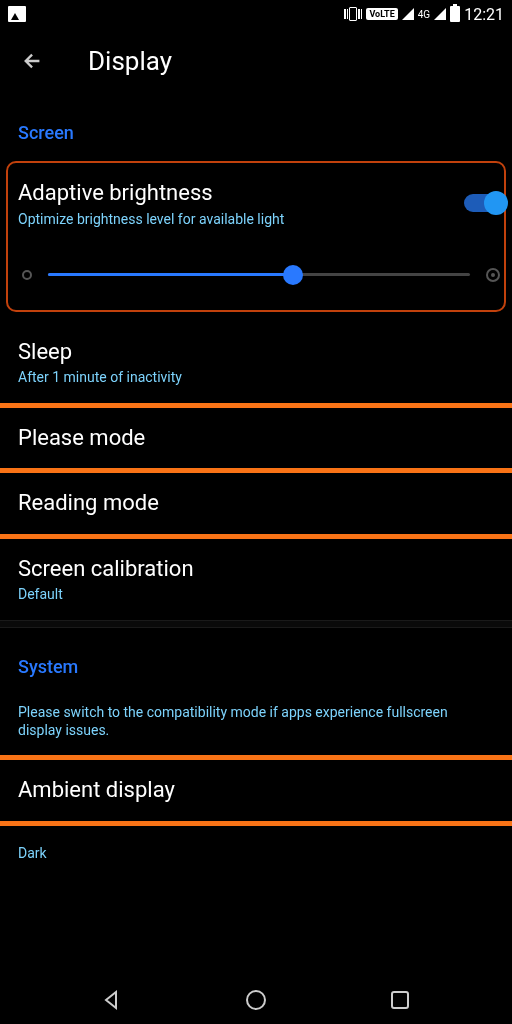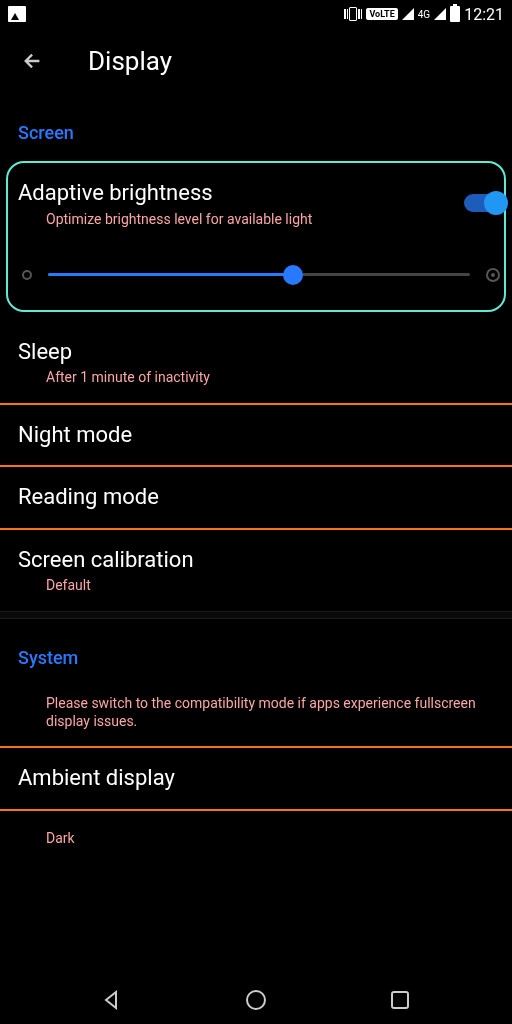--- a/index.html
+++ b/index.html
@@ -58,32 +58,32 @@
     }
     .back-arrow { width: 22px; height: 22px; }
     .header-title { font-size: 26px; font-weight: 400; }
     .section-label {
       color: #2979ff;
       font-size: 18px;
       font-weight: 500;
       padding: 28px 18px 8px 18px;
     }
     .highlight-box {
-      border: 2px solid #5eead4;
-      border-radius: 18px;
+      border: 2px solid #c2410c;
+      border-radius: 10px;
       margin: 10px 6px 0 6px;
       padding: 16px 0 28px 10px;
     }
     .setting-item {
       padding: 16px 18px;
-      border-bottom: 2px solid #f97316;
+      border-bottom: 5px solid #f97316;
     }
     .setting-item.noborder { border-bottom: none; }
     .setting-title { font-size: 22px; font-weight: 400; color: #fff; line-height: 1.3; }
-    .setting-sub { font-size: 14px; color: #fca5a5; margin-top: 2px; line-height: 1.3; margin-left: 28px; }
+    .setting-sub { font-size: 14px; color: #7dd3fc; margin-top: 2px; line-height: 1.3; }
     .row-flex { display: flex; align-items: center; justify-content: space-between; }
     .toggle {
       width: 40px; height: 18px; background: #1d5cb8;
       border-radius: 10px; position: relative;
     }
     .toggle-thumb {
       position: absolute; right: -4px; top: -3px;
       width: 24px; height: 24px; background: #2196f3;
       border-radius: 50%;
     }
@@ -177,21 +177,21 @@
     <div class="slider-icon-lg"></div>
   </div>
 </div>
 
 <div class="setting-item" style="margin-top:10px;">
   <div class="setting-title">Sleep</div>
   <div class="setting-sub">After 1 minute of inactivity</div>
 </div>
 
 <div class="setting-item">
-  <div class="setting-title">Night mode</div>
+  <div class="setting-title">Please mode</div>
 </div>
 
 <div class="setting-item">
   <div class="setting-title">Reading mode</div>
 </div>
 
 <div class="setting-item noborder">
   <div class="setting-title">Screen calibration</div>
   <div class="setting-sub">Default</div>
 </div>

